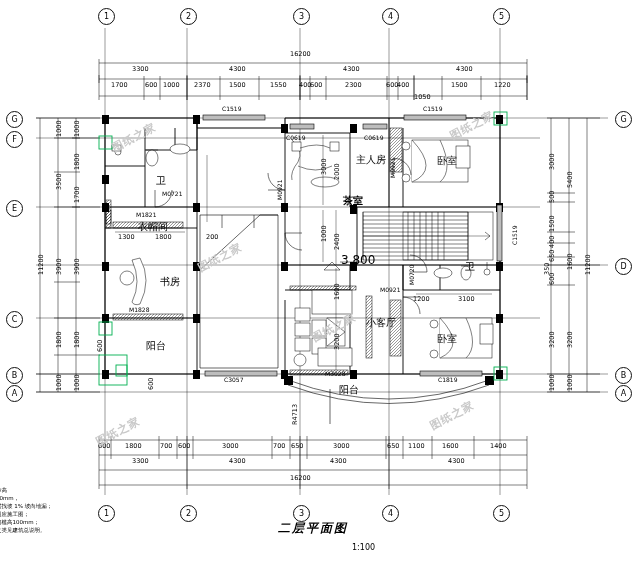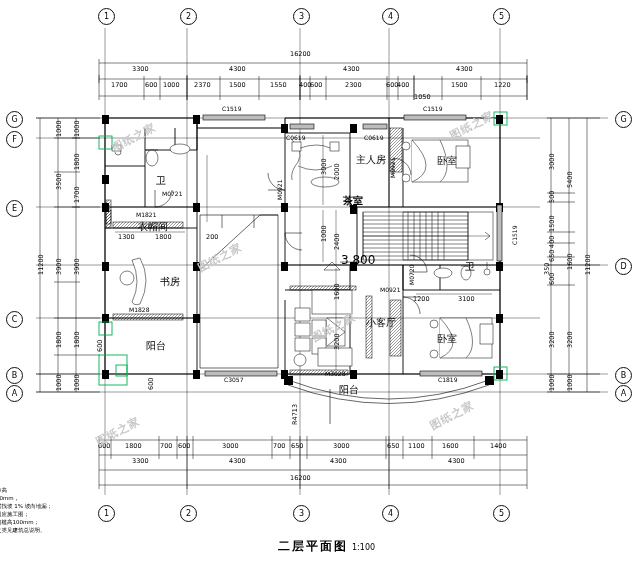--- a/index.html
+++ b/index.html
@@ -511,21 +511,21 @@
 <div class="lbl" style="left:380px;top:287px;">M0921</div>
 <div class="lbl vert" style="left:409px;top:285px;">M0720</div>
 <div class="lbl" style="left:325px;top:371px;">M3028</div>
 <div class="lbl" style="left:224px;top:377px;">C3057</div>
 <div class="lbl" style="left:438px;top:377px;">C1819</div>
 <div class="lbl vert" style="left:512px;top:245px;">C1519</div>
 
 <div class="elev" style="left:341px;top:253px;">3.800</div>
 <div class="dimtxt vert" style="left:292px;top:425px;">R4713</div>
 
-<div class="title" style="left:278px;top:538px;">二层平面图</div>
+<div class="title" style="left:278px;top:520px;font-style:italic;">二层平面图</div>
 <div class="scale" style="left:352px;top:543px;">1:100</div>
 
 <div class="notes" style="left:-4px;top:487px;">标高
 00mm，
 层找坡 1% 坡向地漏；
 图应施工图；
 门槛高100mm；
 之类见建筑总说明。</div>
 
 <div class="wm" style="left:110px;top:130px;">图纸之家</div>

